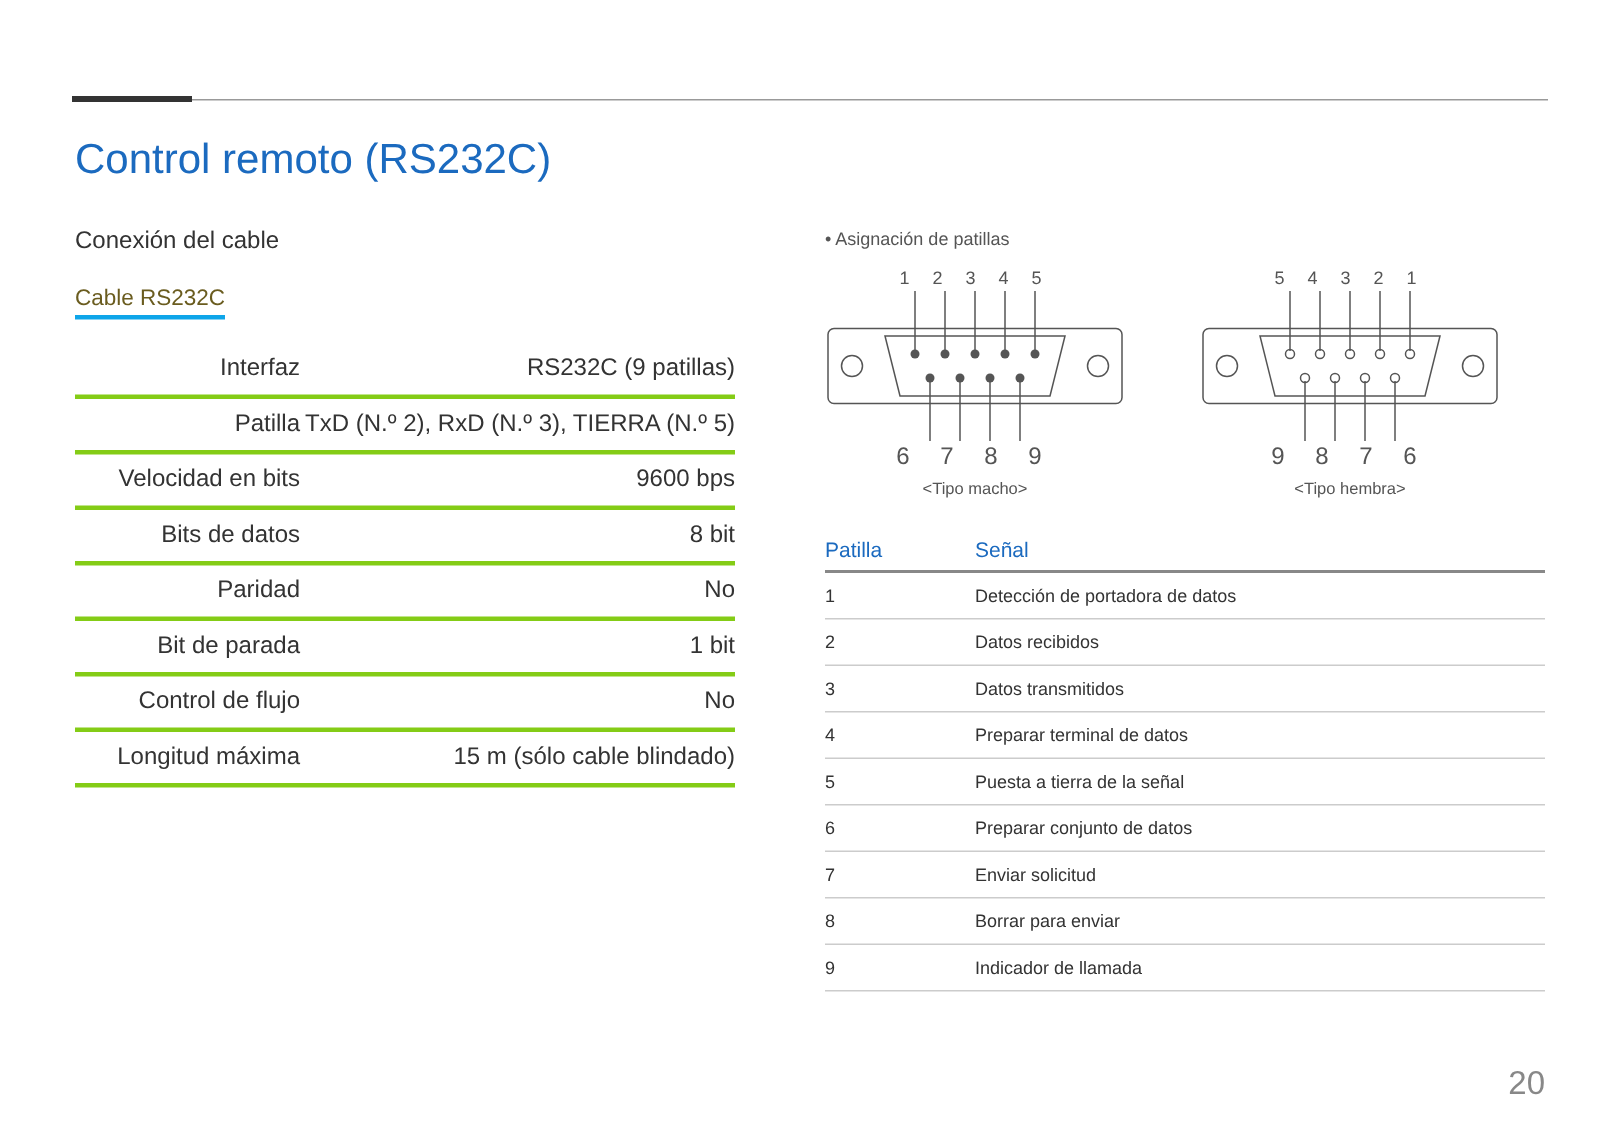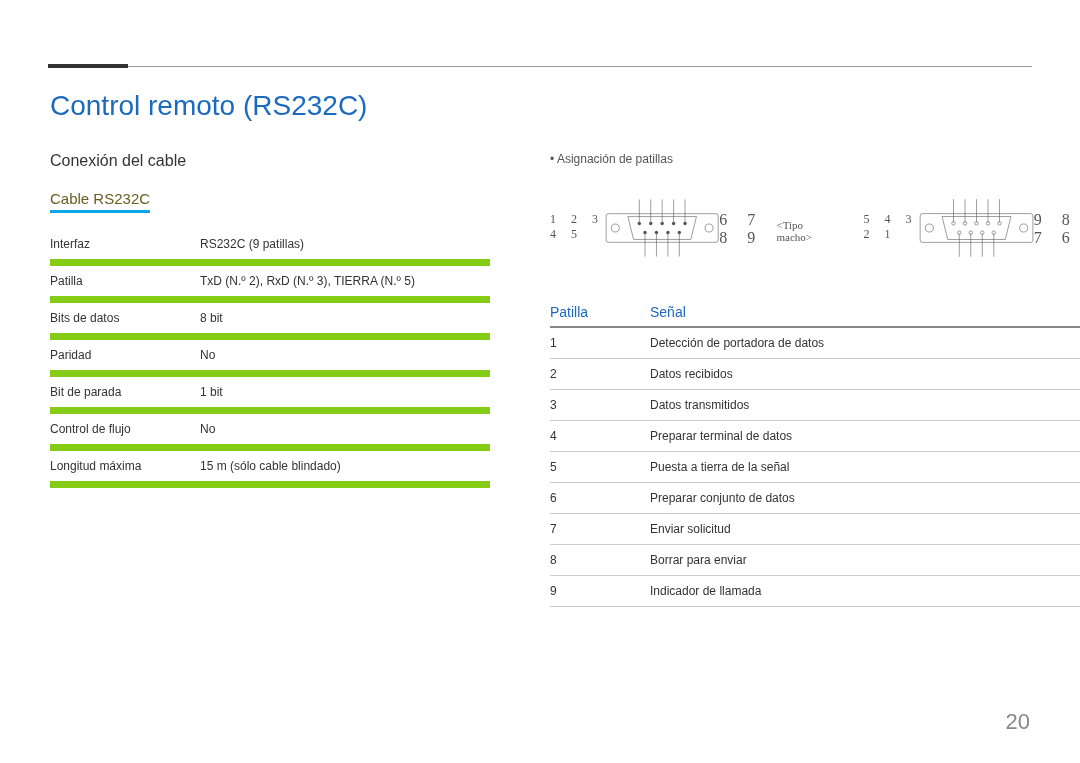--- a/index.html
+++ b/index.html
@@ -56,46 +56,46 @@
     border-bottom: 3px solid #0ea5e9;
     display: inline-block;
   }
   .spec-table {
     width: 100%;
     border-collapse: collapse;
     margin-top: 6px;
   }
   .spec-table td {
     padding: 8px 0;
-    border-bottom: 7px solid #84cc16;
-    font-size: 12px;
+    border-bottom: 3px solid #84cc16;
+    font-size: 16px;
     vertical-align: middle;
+    text-align: right;
   }
   .spec-table td:first-child { width: 150px; }
   .bullet-line {
     font-size: 12px;
     color: #555;
     margin-bottom: 12px;
   }
   .bullet-line::before {
     content: "• ";
   }
   .connectors {
     display: flex;
     gap: 50px;
     margin-bottom: 20px;
     justify-content: flex-start;
   }
   .connector-block {
     display: flex;
-    flex-direction: row;
+    flex-direction: column;
     align-items: center;
     font-size: 12px;
     color: #555;
-    font-family: Liberation Serif, serif;
   }
   .pin-row-top { font-size: 12px; letter-spacing: 6px; margin-bottom: 2px; }
   .pin-row-bot { font-size: 16px; letter-spacing: 8px; margin-top: 2px; }
   .conn-label { margin-top: 6px; font-size: 11px; }
   .signal-table {
     width: 100%;
     border-collapse: collapse;
   }
   .signal-table th {
     text-align: left;
@@ -136,20 +136,24 @@
 
     <table class="spec-table">
       <tbody id="spec-body">
           <tr>
             <td>Interfaz</td>
             <td>RS232C (9 patillas)</td>
           </tr>
           <tr>
             <td>Patilla</td>
             <td>TxD (N.º 2), RxD (N.º 3), TIERRA (N.º 5)</td>
+          </tr>
+          <tr>
+            <td>Velocidad en bits</td>
+            <td>9600 bps</td>
           </tr>
           <tr>
             <td>Bits de datos</td>
             <td>8 bit</td>
           </tr>
           <tr>
             <td>Paridad</td>
             <td>No</td>
           </tr>
           <tr>

